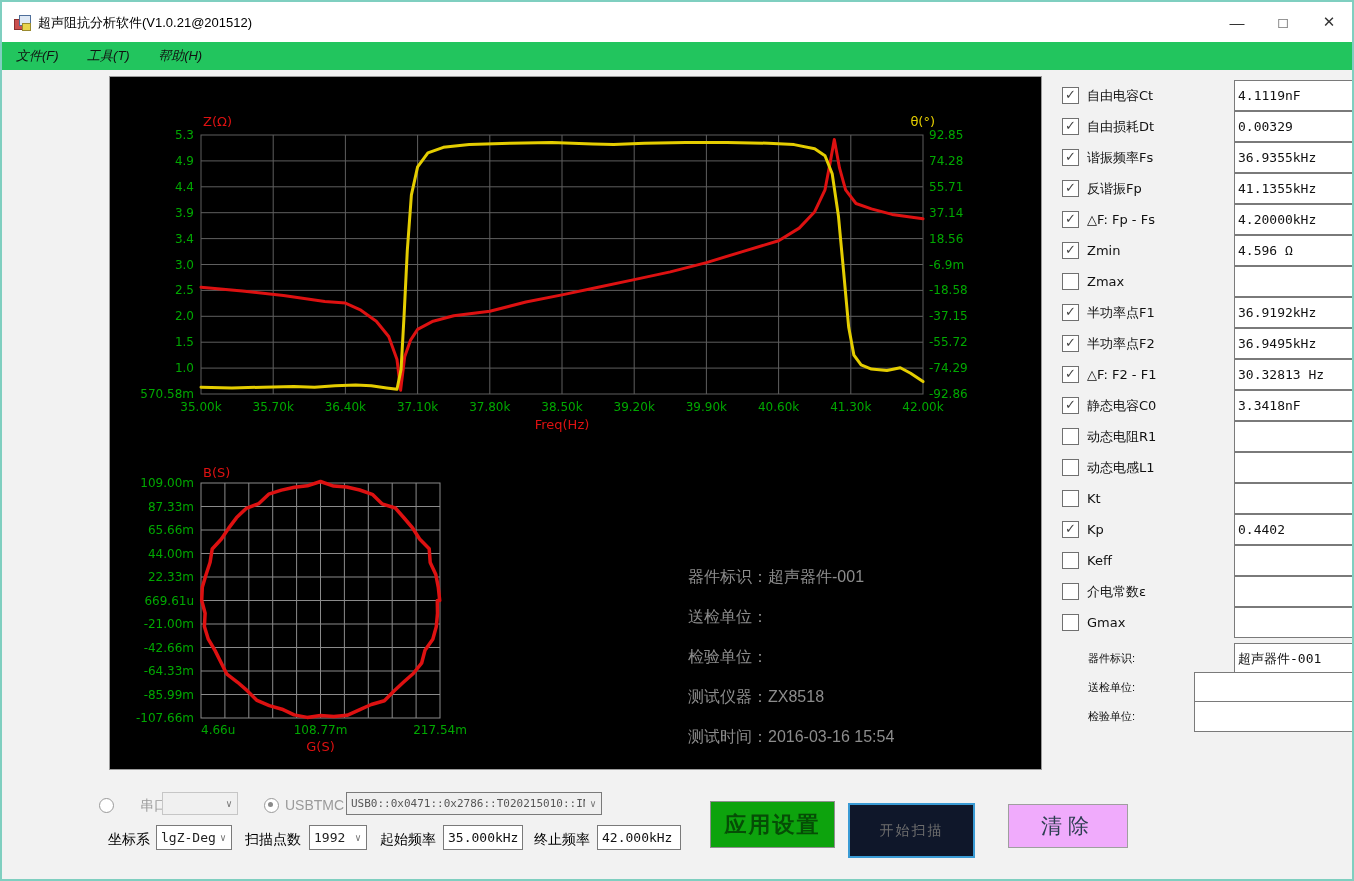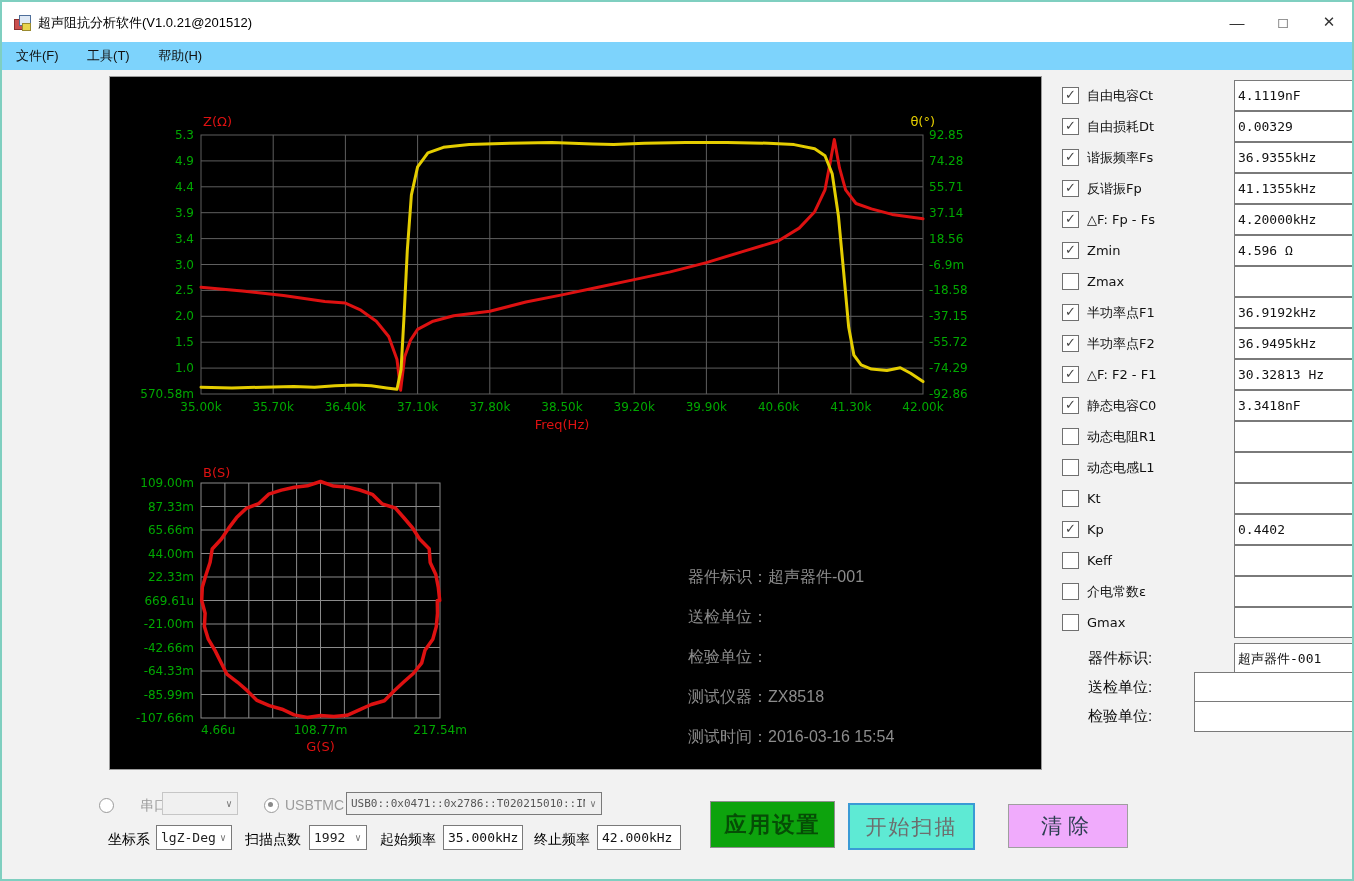--- a/index.html
+++ b/index.html
@@ -10,36 +10,36 @@
   .titlebar{position:absolute;left:0;top:0;width:100%;height:40px;background:#ffffff;}
   .app-icon{position:absolute;left:12px;top:13px;width:16px;height:14px;display:inline-block;}
   .app-icon .a1{position:absolute;left:0;top:4px;width:9px;height:9px;background:#c94f4f;border:1px solid #8a2f2f;}
   .app-icon .a2{position:absolute;left:5px;top:0;width:10px;height:9px;background:#dfe9f5;border:1px solid #4f6f9a;}
   .app-icon .a3{position:absolute;left:8px;top:8px;width:7px;height:6px;background:#e8d44d;border:1px solid #9a8a2f;}
   .wtitle{position:absolute;left:36px;top:12px;font-size:13px;color:#000;}
   .wc{position:absolute;right:0;top:0;height:40px;display:flex;}
   .wc span{width:46px;height:40px;display:flex;align-items:center;justify-content:center;
            font-size:15px;color:#333;cursor:default;}
   
-  .menubar{position:absolute;left:0;top:40px;width:100%;height:28px;background:#7dd3fc;}
+  .menubar{position:absolute;left:0;top:40px;width:100%;height:28px;background:#22c55e;font-style:italic;}
   .menu-item{display:inline-block;padding:5px 10px;font-size:13px;color:#111;margin-left:4px;}
   
   .blackpanel{position:absolute;left:107px;top:74px;width:933px;height:694px;background:#000;
               border:1px solid #9b9b9b;box-sizing:border-box;}
   .overlay{position:absolute;left:578px;top:480px;width:340px;color:#8c8c8c;font-size:16px;}
   .info-line{height:40px;line-height:40px;white-space:nowrap;}
   
   .results{position:absolute;left:1060px;top:78px;width:292px;}
   .crow{display:flex;align-items:center;height:31px;}
   .idrow{display:flex;align-items:center;height:29px;}
   .cb{width:15px;height:15px;border:1px solid #707070;background:#fff;flex:0 0 auto;
       font-size:13px;line-height:14px;text-align:center;color:#444;}
   .clabel{margin-left:8px;font-size:13px;color:#111;white-space:nowrap;
           font-family:"DejaVu Sans","Liberation Sans",sans-serif;}
-  .idlabel{margin-left:26px;font-size:15px;color:#111;white-space:nowrap;}
+  .idlabel{margin-left:26px;font-size:11px;color:#111;white-space:nowrap;}
   .cfield{margin-left:auto;width:112px;height:19px;border:1px solid #7a7a7a;background:#fff;
           font-family:"DejaVu Sans Mono",monospace;font-size:13px;padding:5px 3px;color:#111;}
   .cfield.wide{width:152px;}
   
   .radio{position:absolute;width:13px;height:13px;border:1px solid #9a9a9a;border-radius:50%;background:#fff;}
   .radio .dot{position:absolute;left:3px;top:3px;width:5px;height:5px;border-radius:50%;background:#8a8a8a;display:none;}
   .radio.sel .dot{display:block;}
   .glabel{position:absolute;font-size:14px;color:#9a9a9a;white-space:nowrap;}
   .blabel{position:absolute;font-size:14px;color:#000;white-space:nowrap;}
   .combo{position:absolute;border:1px solid #7a7a7a;background:#fff;display:flex;align-items:center;
@@ -48,22 +48,22 @@
   .combo .chev{width:16px;text-align:center;color:#777;font-size:10px;}
   .combo.disabled{background:#f0f0f0;border-color:#c6c6c6;}
   .combo.grayed{background:#efefef;color:#555;}
   .tinput{position:absolute;border:1px solid #7a7a7a;background:#fff;
           font-family:"DejaVu Sans Mono",monospace;font-size:13px;color:#111;padding:0 4px;box-sizing:border-box;}
   
   .abtn{position:absolute;font-family:"Liberation Sans","DejaVu Sans",sans-serif;cursor:default;
         display:flex;align-items:center;justify-content:center;box-sizing:border-box;}
   .btn-apply{left:708px;top:799px;width:125px;height:47px;background:#0da30d;border:1px solid #8f8f8f;
              color:#064d06;font-size:22px;font-weight:bold;letter-spacing:2px;}
-  .btn-start{left:846px;top:801px;width:127px;height:47px;background:#5eead4;border:2px solid #3a9bd5;
-             color:#6d6d6d;font-size:21px;letter-spacing:2px;}
+  .btn-start{left:846px;top:801px;width:127px;height:55px;background:#0f172a;border:2px solid #3a9bd5;
+             color:#6d6d6d;font-size:14px;letter-spacing:2px;}
   .btn-clear{left:1006px;top:802px;width:120px;height:44px;background:#f0abfc;border:1px solid #9f9f9f;
              color:#2c3e50;font-size:21px;letter-spacing:6px;}
 </style>
 </head>
 <body>
 
 <div class="win">
 
   <div class="titlebar">
     <span class="app-icon">

